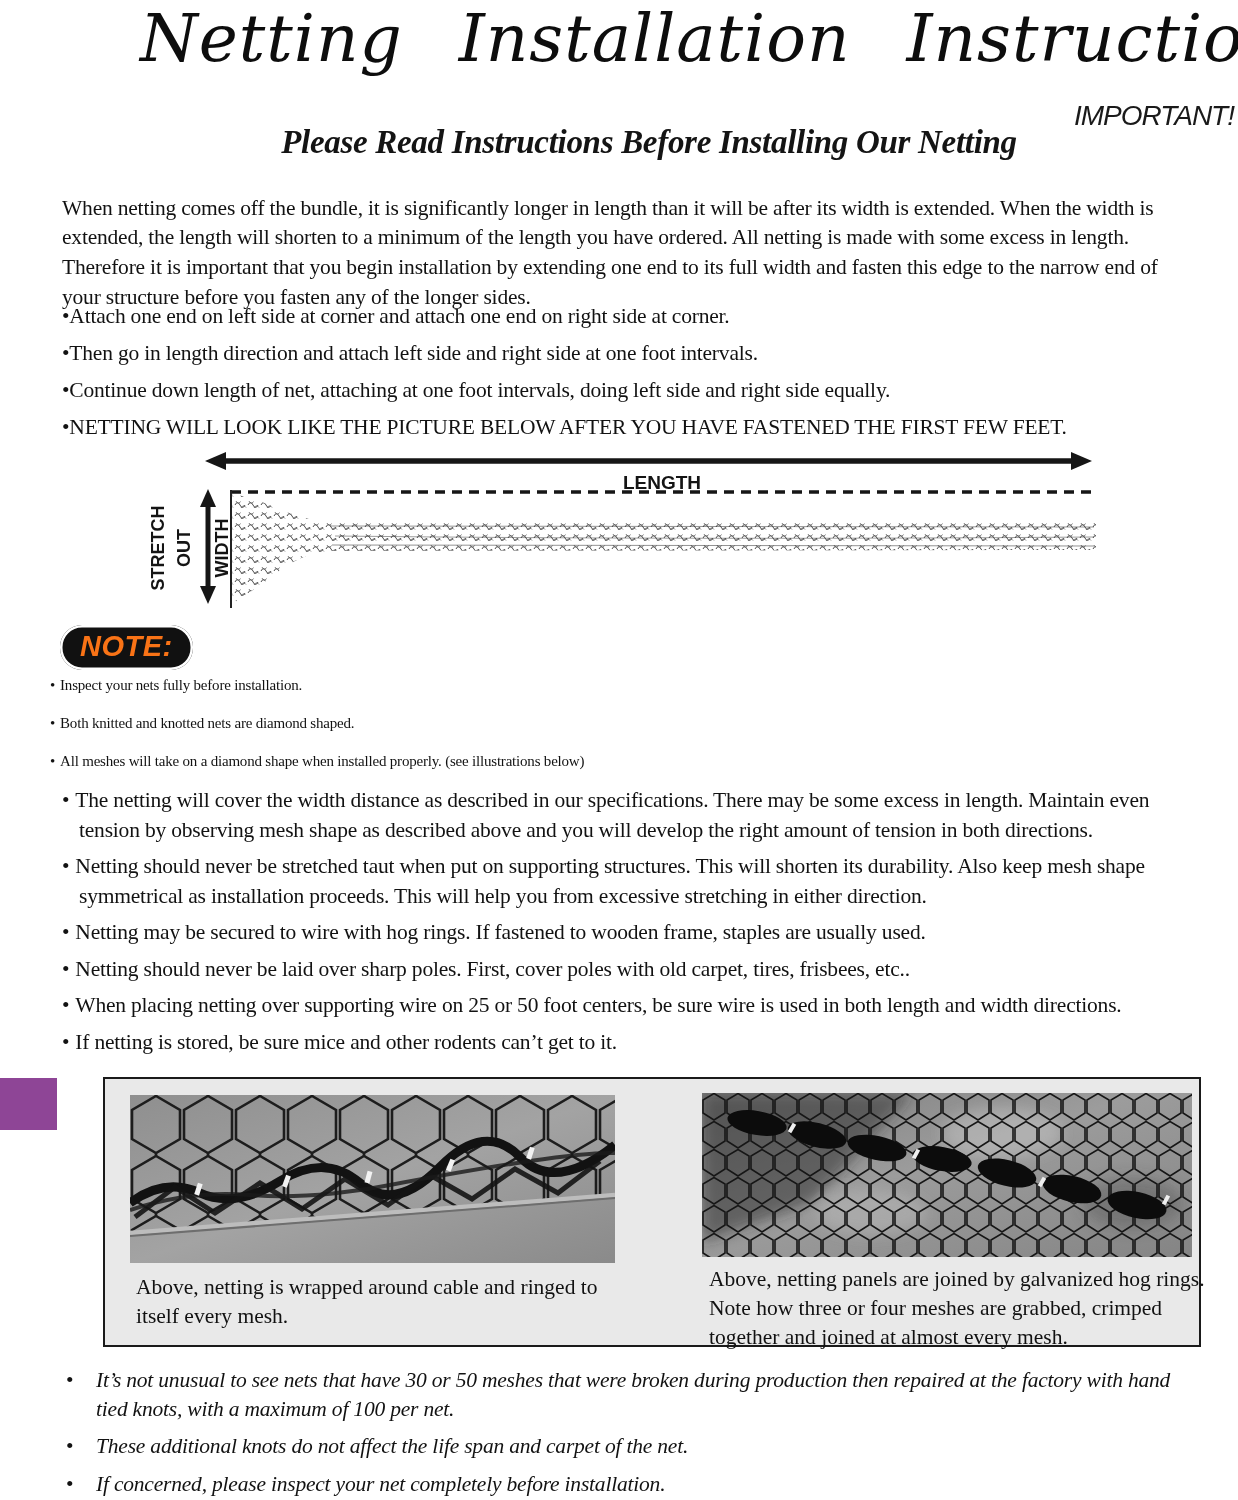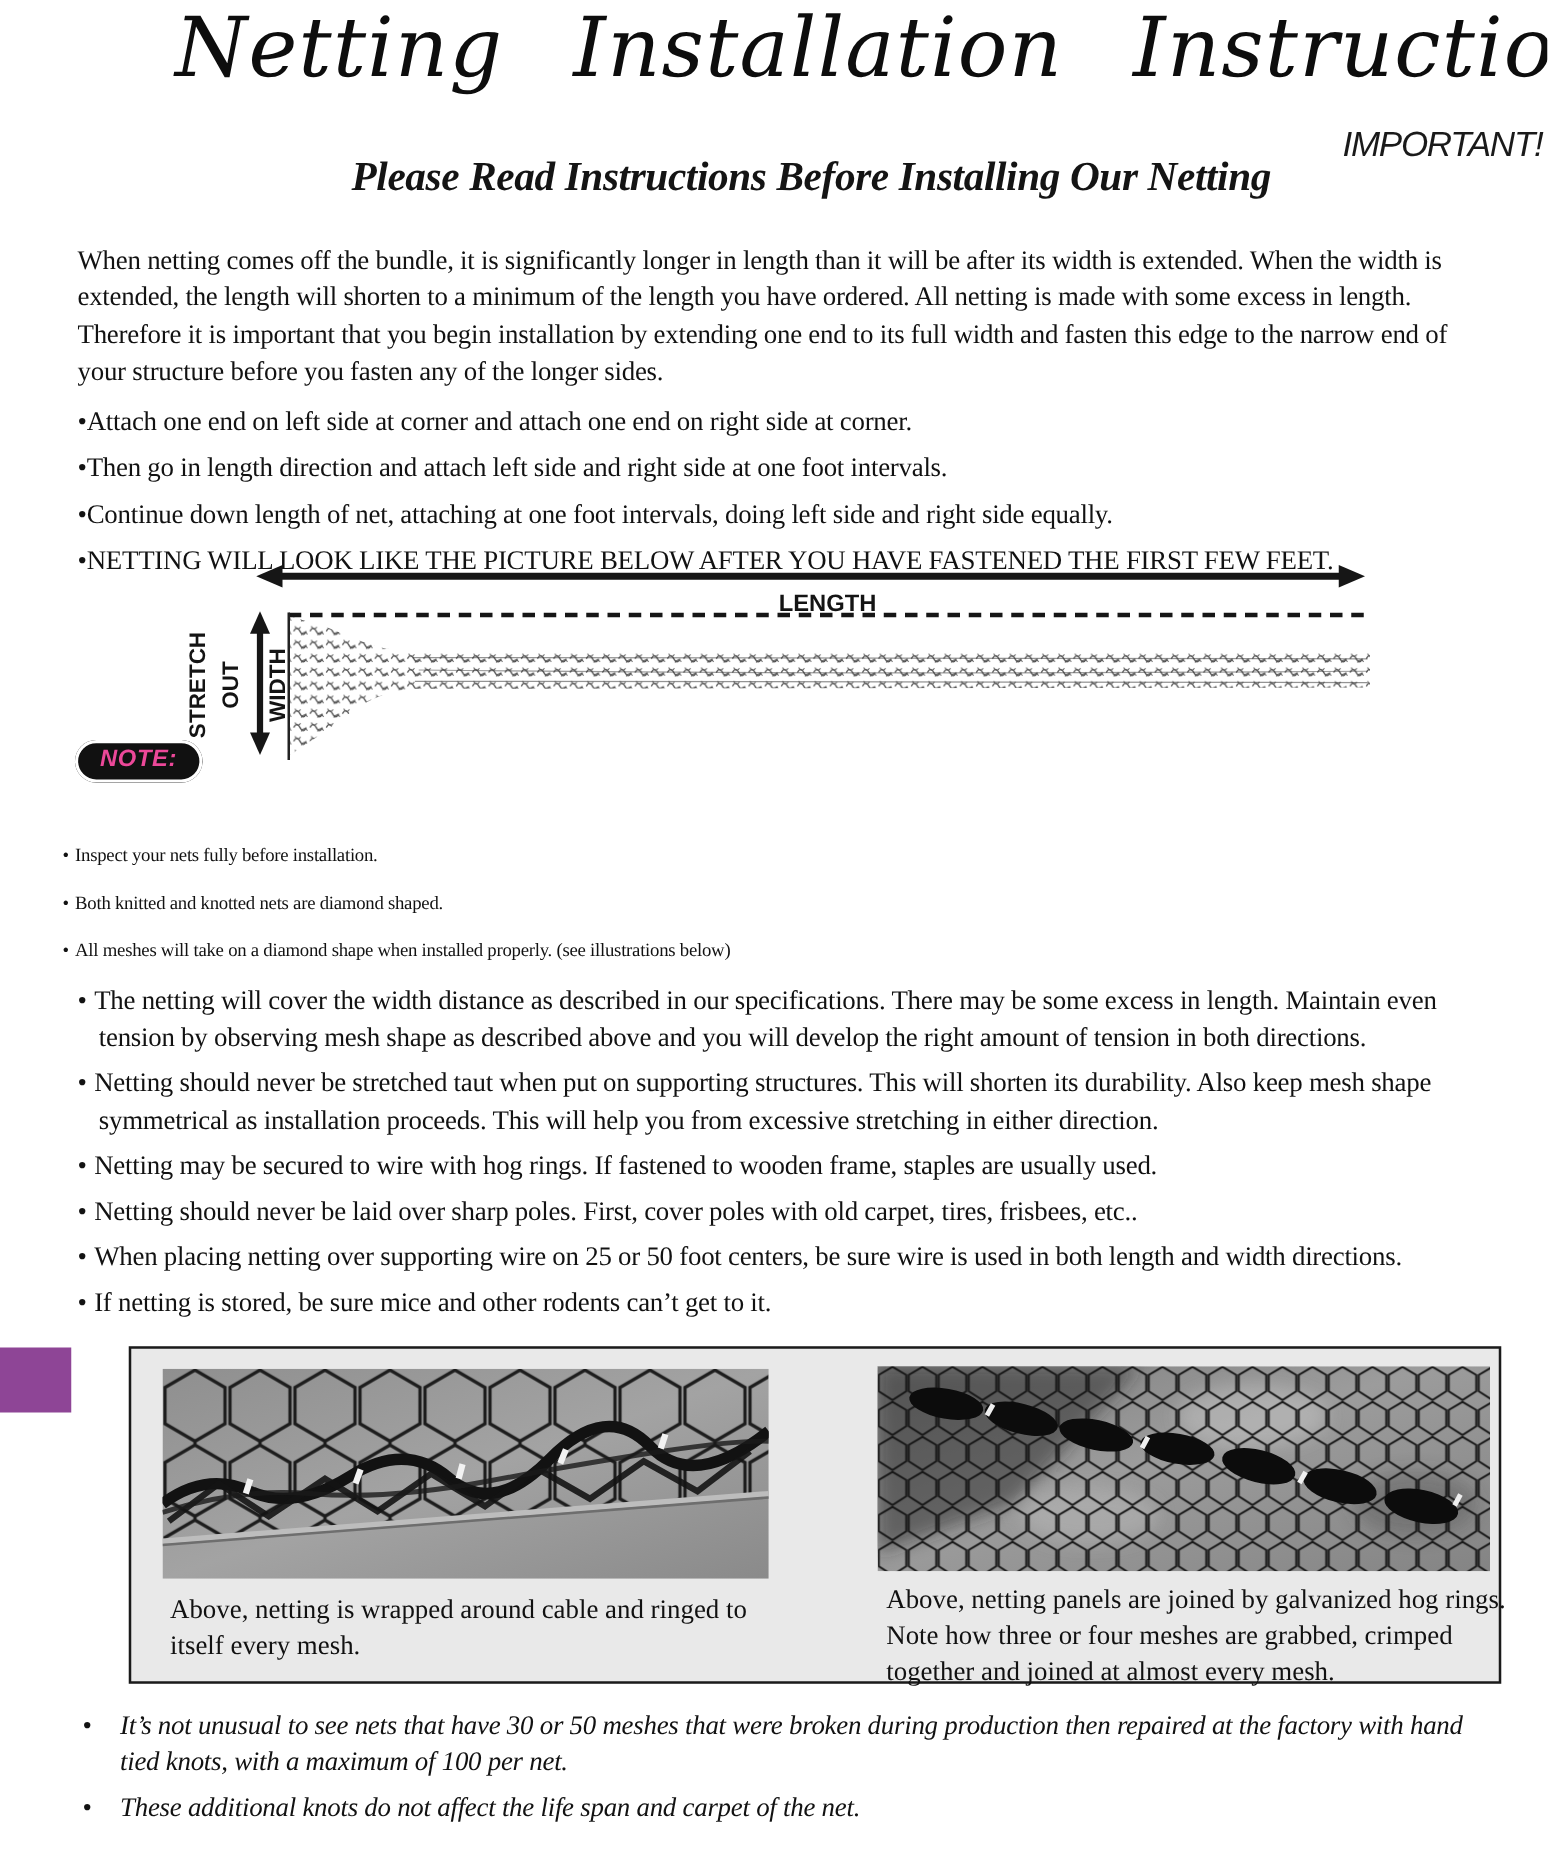--- a/index.html
+++ b/index.html
@@ -11,28 +11,28 @@
          font-size:66px;letter-spacing:1px;word-spacing:34px;white-space:nowrap;color:#0d0d0d;}
   .important{position:absolute;top:100px;right:4px;font-family:"Liberation Sans",sans-serif;
          font-weight:normal;font-style:italic;font-size:28px;letter-spacing:-1px;color:#1a1a1a;}
   .subtitle{position:absolute;top:124px;left:0;width:100%;text-align:center;padding-left:60px;
          box-sizing:border-box;font-weight:bold;font-style:italic;font-size:33px;
          letter-spacing:-0.3px;color:#141414;}
   
   .intro{position:absolute;top:172px;left:62px;width:1128px;font-size:21.5px;
          line-height:29.8px;letter-spacing:-0.2px;}
   ul{list-style:none;margin:0;padding:0;}
-  .steps{position:absolute;top:323px;left:62px;width:1150px;font-size:21.5px;}
+  .steps{position:absolute;top:302px;left:62px;width:1150px;font-size:21.5px;}
   .steps li{line-height:28px;margin-bottom:9px;padding-left:12px;text-indent:-12px;letter-spacing:-0.2px;}
   .steps li::before{content:"\2022";}
   
-  .note-badge{position:absolute;top:592px;left:60px;background:#111;border-radius:22px;
+  .note-badge{position:absolute;top:625px;left:60px;background:#111;border-radius:22px;
          box-shadow:inset 0 0 0 2.5px #fff;padding:5px 20px 7px 20px;
          font-family:"Liberation Sans",sans-serif;font-weight:bold;font-style:italic;
-         font-size:19px;color:#ec4899;letter-spacing:0.5px;}
+         font-size:29px;color:#f97316;letter-spacing:0.5px;}
   .note-bold{position:absolute;top:671px;left:50px;width:1150px;font-size:15px;font-weight:normal;}
   .note-bold li{line-height:28px;margin-bottom:10px;padding-left:16px;text-indent:-16px;letter-spacing:-0.2px;}
   .note-bold li::before{content:"\2022";margin-right:5px;}
   .note-reg{position:absolute;top:786px;left:62px;width:1138px;font-size:21.5px;}
   .note-reg li{line-height:29.5px;margin-bottom:7px;padding-left:17px;text-indent:-17px;letter-spacing:-0.2px;}
   .note-reg li::before{content:"\2022";margin-right:6px;}
   
   .purple-tab{position:absolute;top:1078px;left:0;width:57px;height:52px;}
   
   .photo-panel{position:absolute;top:1077px;left:103px;width:1098px;height:270px;
@@ -202,15 +202,16 @@
       </g>
     </svg>
 
     <div class="caption caption1">Above, netting is wrapped around cable and ringed to itself every mesh.</div>
     <div class="caption caption2">Above, netting panels are joined by galvanized hog rings. Note how three or four meshes are grabbed, crimped together and joined at almost every mesh.</div>
   </div>
 
   <ul class="footnotes">
     <li>It’s not unusual to see nets that have 30 or 50 meshes that were broken during production then repaired at the factory with hand tied knots, with a maximum of 100 per net.</li>
     <li>These additional knots do not affect the life span and carpet of the net.</li>
+    <li>If concerned, please inspect your net completely before installation.</li>
   </ul>
 
 </div>
 
 </body></html>

